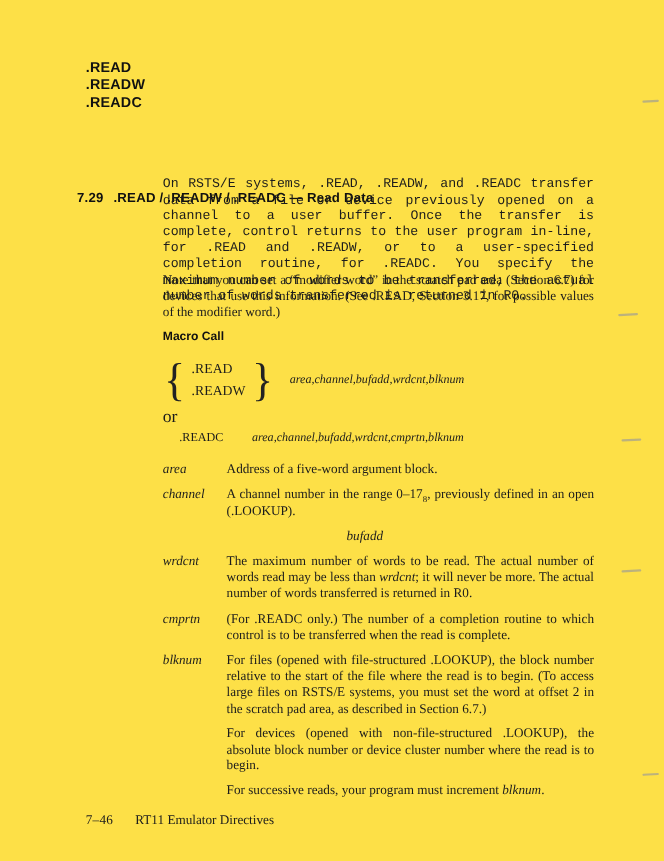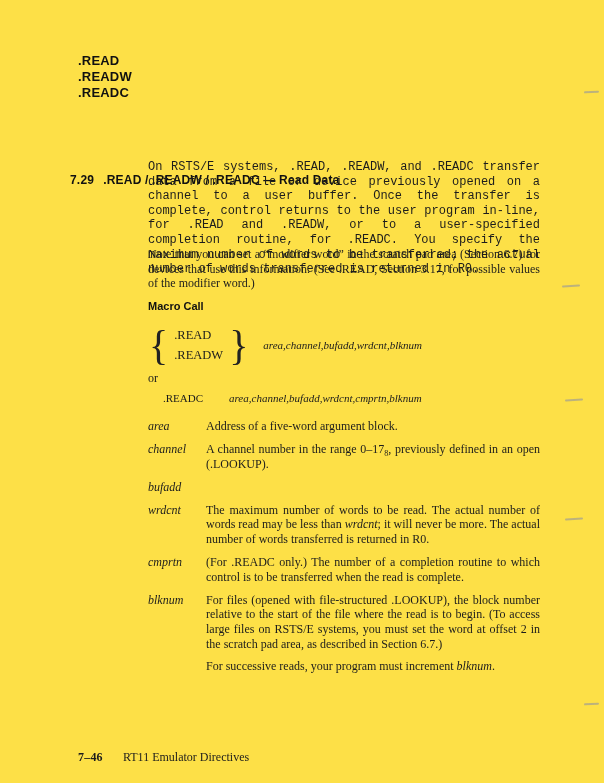--- a/index.html
+++ b/index.html
@@ -53,37 +53,37 @@
   .brace{
     font-family:"Liberation Serif",serif;
     font-size:40px;font-weight:normal;color:#222;
     transform:scaleY(1.05);line-height:40px;
   }
   .stack{display:flex;flex-direction:column;padding:0 6px;}
   .stack span{font-size:12.5px;line-height:20px;color:#1c1c1c;}
   .macro-args{margin-left:15px;font-size:11px;}
   .it{font-style:italic;}
 
-  .or-word{position:absolute;left:148px;top:371px;font-size:12px;}
+  .or-word{position:absolute;left:148px;top:371px;font-size:16px;}
 
   .readc-row{position:absolute;left:163px;top:392px;font-size:11px;}
   .readc-row .mn{display:inline-block;width:66px;font-style:normal;}
 
   
   .params{position:absolute;left:148px;top:419px;width:392px;}
-  .prow{display:flex;margin-bottom:8.5px;}
+  .prow{display:flex;margin-bottom:8.5px;justify-content:center;}
   .pname{flex:0 0 58px;font-style:italic;font-size:12px;line-height:14.6px;}
   .pdef{flex:1;}
   .pdef p{margin:0 0 8px 0;}
   .pdef p:last-child{margin-bottom:0;}
   sub{font-size:8px;line-height:0;}
 
   
   .footer{position:absolute;left:78px;top:738px;font-size:12px;color:#1c1c1c;}
-  .footer .pgnum{font-weight:bold;display:inline-block;width:45px;letter-spacing:.2px;margin-top:12px;}
+  .footer .pgnum{font-weight:normal;display:inline-block;width:45px;letter-spacing:.2px;}
 
   
   .mark{
     position:absolute;height:2px;background:#9a9a9a;opacity:.65;
     border-radius:2px;transform:rotate(-3deg);
   }
 </style>
 </head>
 <body>
 
@@ -151,20 +151,21 @@
       <div class="pname">cmprtn</div>
       <div class="pdef">
         <p><span>(For .READC only.) The number of a completion routine to which control is to be transferred when the read is complete.</span></p>
       </div>
     </div>
 
     <div class="prow">
       <div class="pname">blknum</div>
       <div class="pdef">
         <p><span>For files (opened with file-structured .LOOKUP), the block number relative to the start of the file where the read is to begin. (To access large files on RSTS/E systems, you must set the word at offset 2 in the scratch pad area, as described in Section 6.7.)</span></p>
+        <p><span>For devices (opened with non-file-structured .LOOKUP), the absolute block number or device cluster number where the read is to begin.</span></p>
         <p><span>For successive reads, your program must increment </span><span class="it">blknum</span><span>.</span></p>
       </div>
     </div>
 
   </div>
 
   <div class="footer">
     <span class="pgnum">7–46</span><span>RT11 Emulator Directives</span>
   </div>
 

